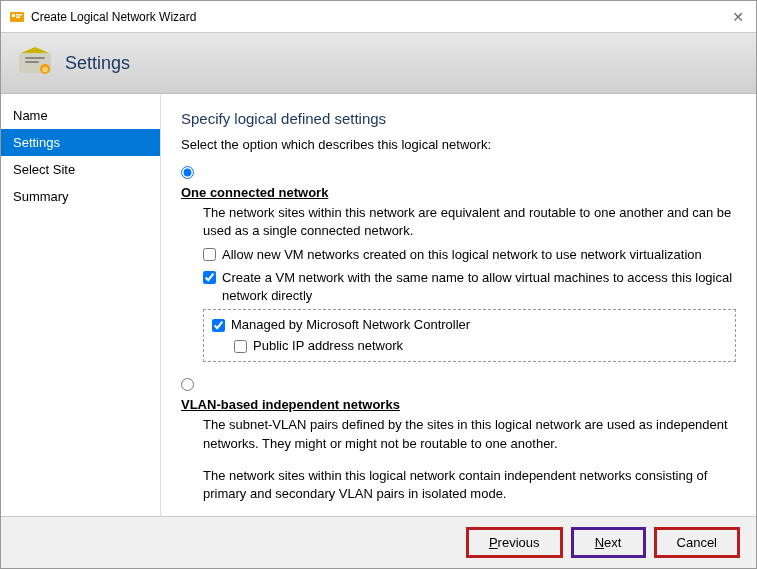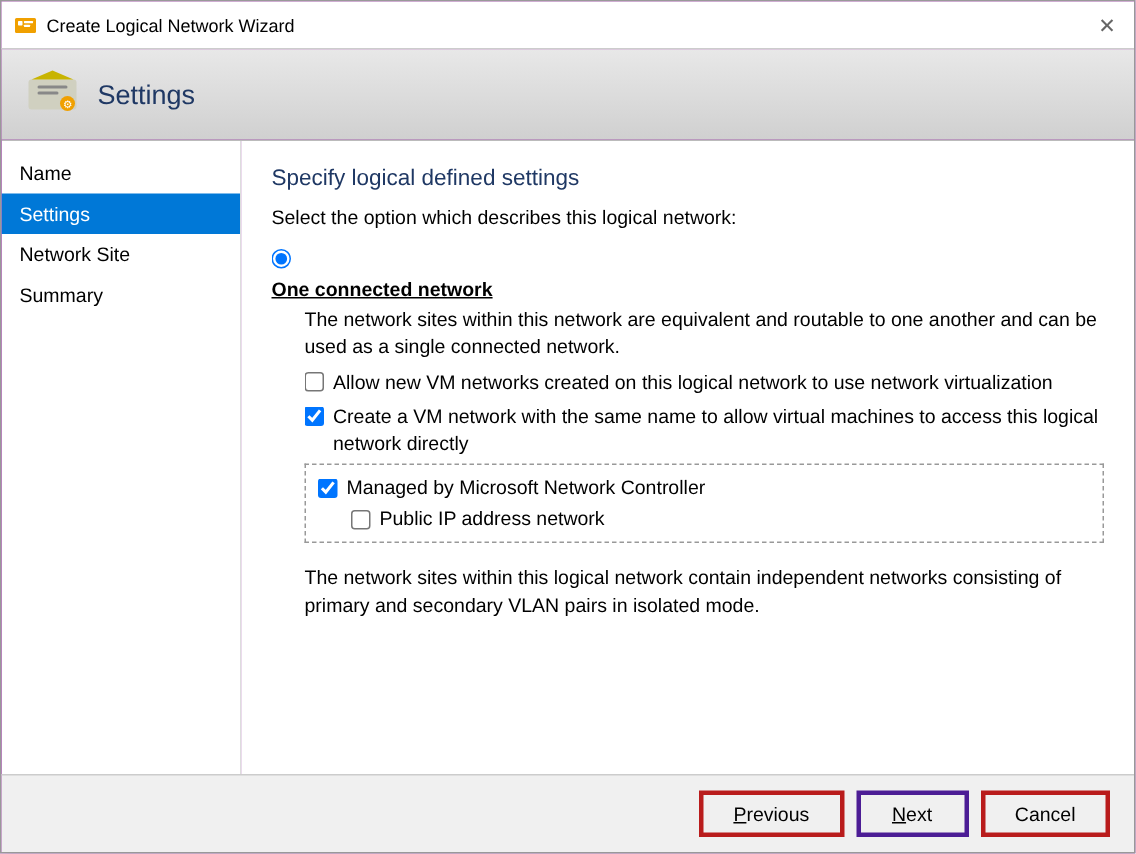--- a/index.html
+++ b/index.html
@@ -1,21 +1,21 @@
 <!DOCTYPE html>
 <html><head>
   <meta charset="utf-8">
   <style>
     * { box-sizing: border-box; margin: 0; padding: 0; }
     body { font-family: 'Segoe UI', Tahoma, Geneva, Verdana, sans-serif; font-size: 13px; background: #f0f0f0; }
 
     .window {
       width: 757px;
       height: 569px;
-      background: #a21caf;
+      background: #7f1d1d;
       border: 1px solid #999;
       display: flex;
       flex-direction: column;
       box-shadow: 2px 2px 8px rgba(0,0,0,0.3);
     }
 
     .title-bar {
       background: #fff;
       border-bottom: 1px solid #ccc;
       display: flex;
@@ -239,21 +239,21 @@
       <text x="25" y="27" font-size="7" fill="#fff">⚙</text>
     </svg>
     <span class="header-title">Settings</span>
   </div>
 
   <div class="main-content">
 
     <div class="sidebar">
       <div class="sidebar-item">Name</div>
       <div class="sidebar-item active">Settings</div>
-      <div class="sidebar-item">Network Site</div>
+      <div class="sidebar-item">Select Site</div>
       <div class="sidebar-item">Summary</div>
     </div>
 
     <div class="content-area">
       <div class="section-title">Specify logical defined settings</div>
       <div class="description-text">Select the option which describes this logical network:</div>
 
       <div class="option-group">
         <div class="radio-option">
           <input type="radio" name="network-type" id="one-connected" checked="" style="">
@@ -276,20 +276,27 @@
             <input type="checkbox" id="managed-by-ms" checked="" style="">
             <label for="managed-by-ms" class="checkbox-label">Managed by Microsoft Network Controller</label>
           </div>
           <div class="nested-checkbox-sub">
             <input type="checkbox" id="public-ip" style="">
             <label for="public-ip" class="checkbox-label">Public IP address network</label>
           </div>
         </div>
       </div>
 
+      <div class="option-group">
+        <div class="radio-option">
+          <input type="radio" name="network-type" id="vlan-based" style="">
+          <label for="vlan-based" class="option-label">VLAN-based independent networks</label>
+        </div>
+        <div class="option-description">The subnet-VLAN pairs defined by the sites in this logical network are used as independent networks. They might or might not be routable to one another.</div>
+      </div>
 
       <div class="option-group">
         <div class="option-description">The network sites within this logical network contain independent networks consisting of primary and secondary VLAN pairs in isolated mode.</div>
       </div>
     </div>
   </div>
 
   <div class="footer">
     <button class="footer-btn">
       <span><u>P</u>revious</span>

